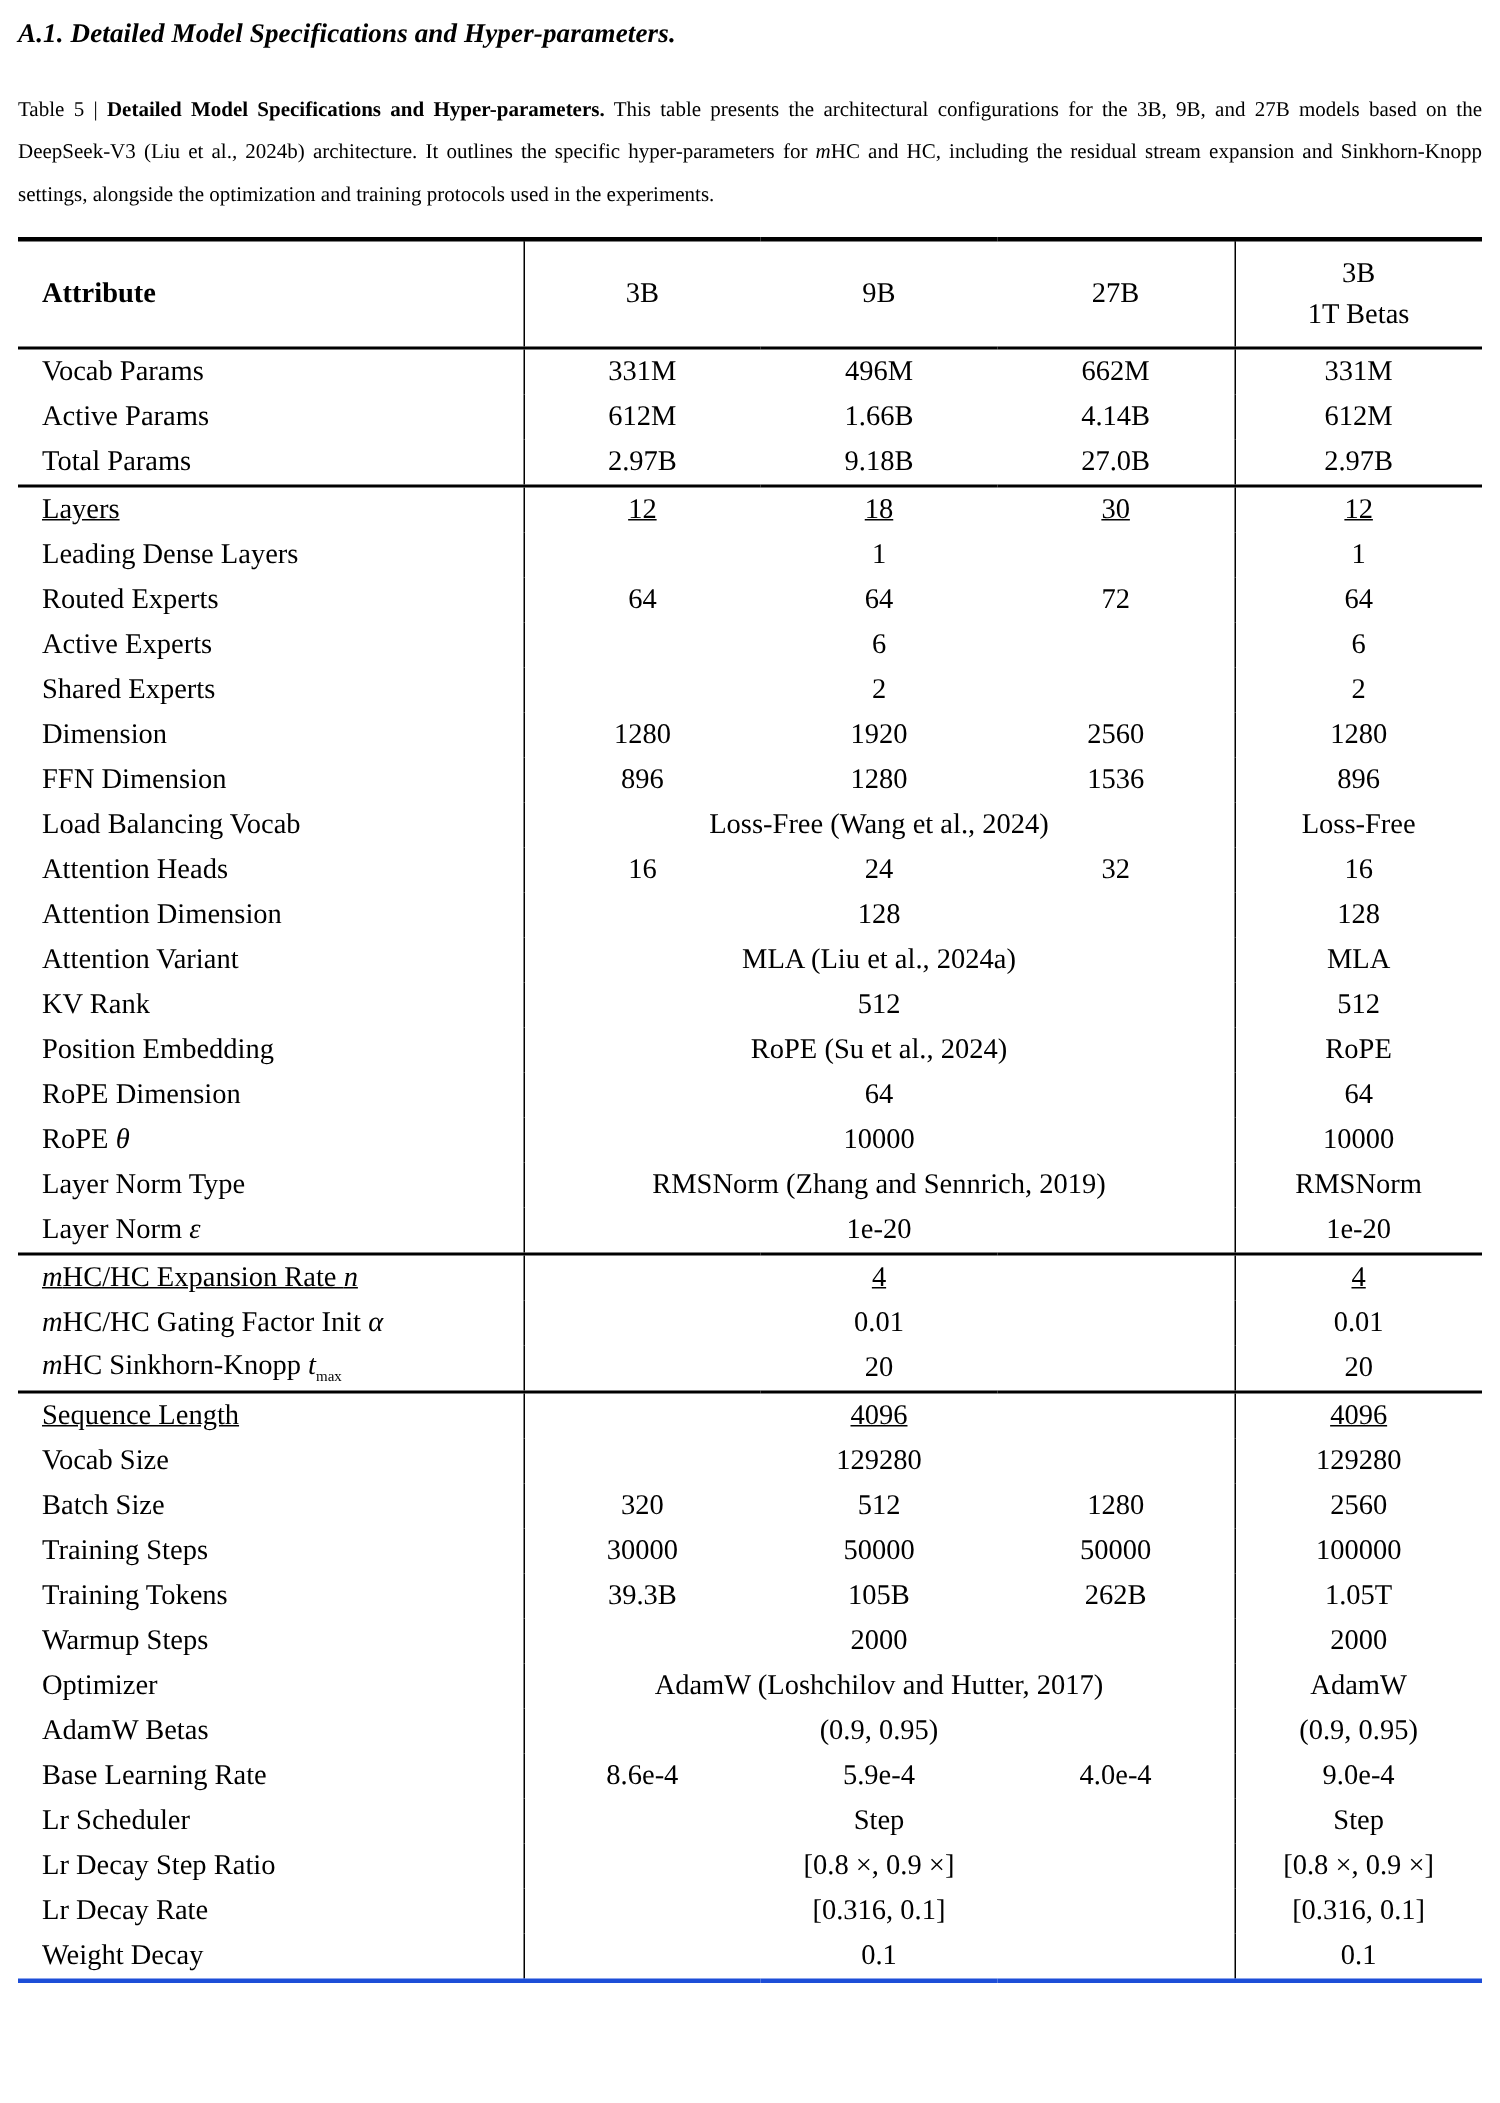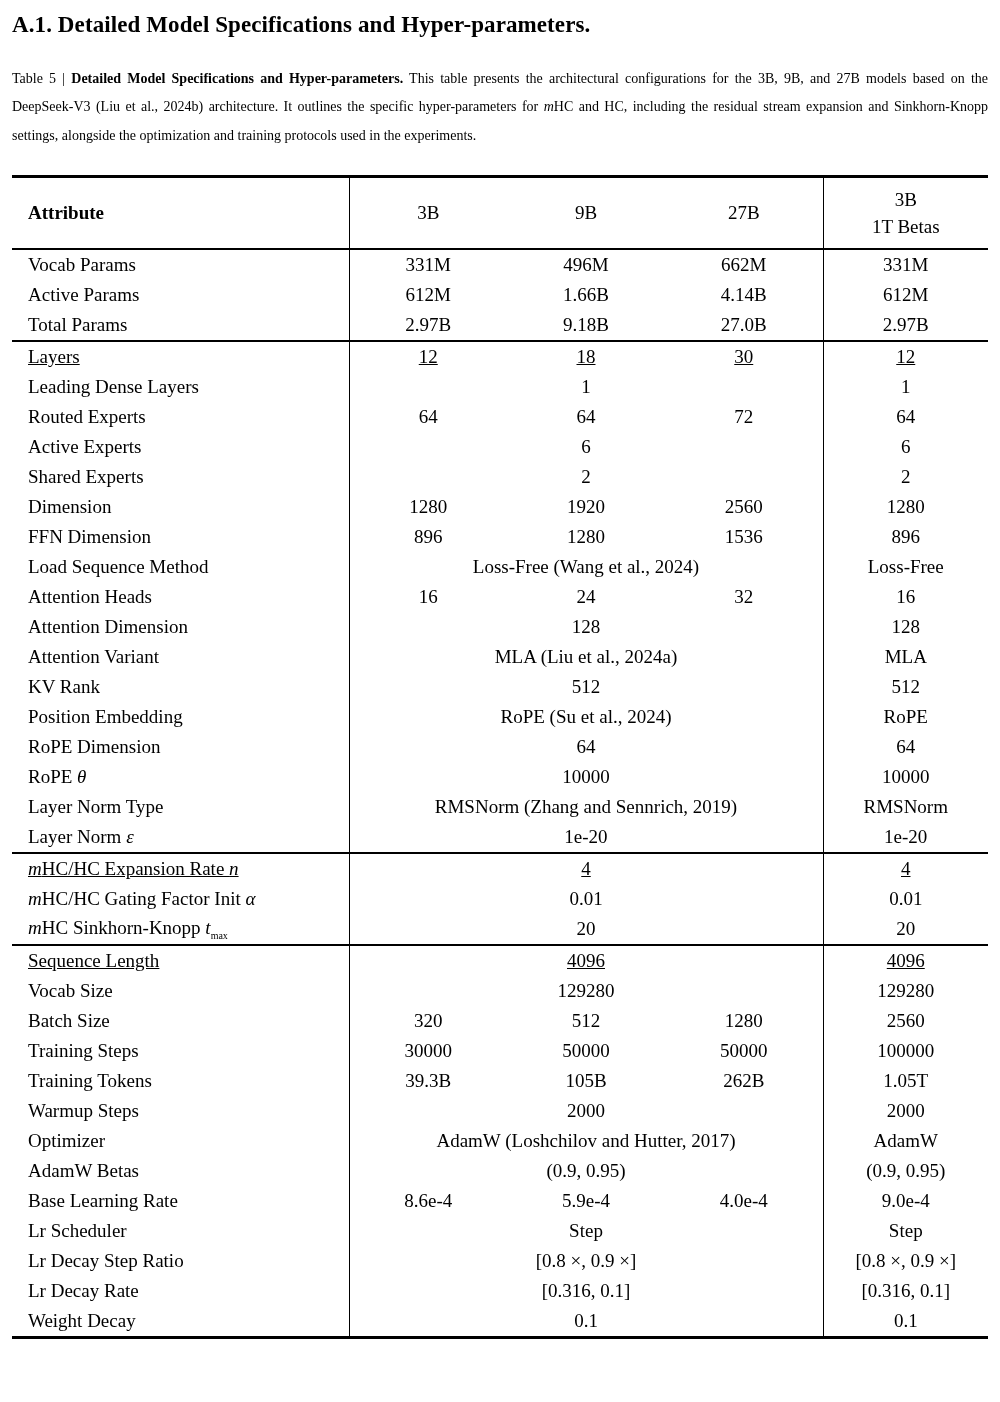--- a/index.html
+++ b/index.html
@@ -12,39 +12,40 @@
     width: 1000px;
     height: 1402px;
     font-family: "Liberation Serif", "DejaVu Serif", serif;
     overflow: hidden;
   }
   .page {
     padding: 8px 12px 0 12px;
     box-sizing: border-box;
   }
   h2.section-heading {
-    font-size: 23px;
+    font-size: 18px;
     font-weight: bold;
     margin: 4px 0 16px 0;
     letter-spacing: 0.1px;
+    font-style: italic;
   }
   p.caption {
     font-size: 14px;
     line-height: 28.4px;
     text-align: justify;
     margin: 27px 0 0 0;
   }
   table.spec-table {
     width: 976px;
     border-collapse: collapse;
     table-layout: fixed;
-    margin-top: 25px;
+    margin-top: 13px;
     font-size: 19px;
     border-top: 3px solid #000;
-    border-bottom: 3px solid #000000;
+    border-bottom: 3px solid #1d4ed8;
   }
   col.c-attr { width: 337px; }
   col.c-val  { width: 158px; }
   col.c-last { width: 165px; }
   thead th {
     font-weight: normal;
     vertical-align: middle;
     height: 70px;
     padding: 0 4px;
     border-bottom: 2px solid #000;
@@ -165,21 +166,21 @@
           <td class="last">1280</td>
         </tr>
         <tr>
           <td class="attr">FFN Dimension</td>
           <td class="val">896</td>
           <td class="val">1280</td>
           <td class="val">1536</td>
           <td class="last">896</td>
         </tr>
         <tr>
-          <td class="attr">Load Sequence Method</td>
+          <td class="attr">Load Balancing Vocab</td>
           <td colspan="3" class="val">Loss-Free (Wang et al., 2024)</td>
           <td class="last">Loss-Free</td>
         </tr>
         <tr>
           <td class="attr">Attention Heads</td>
           <td class="val">16</td>
           <td class="val">24</td>
           <td class="val">32</td>
           <td class="last">16</td>
         </tr>

